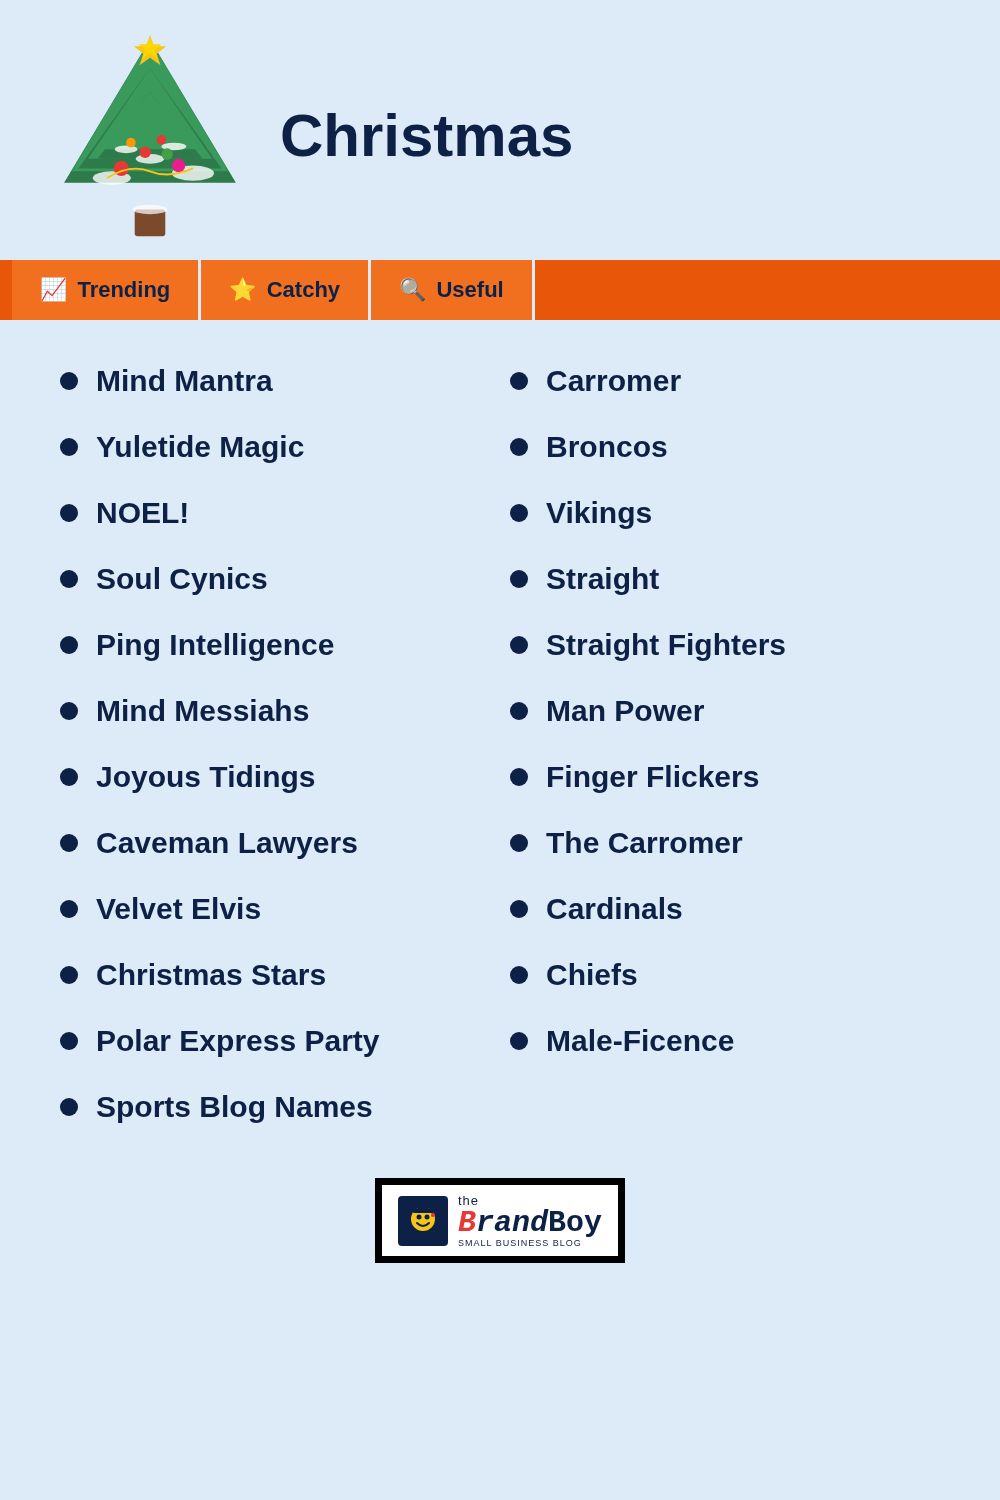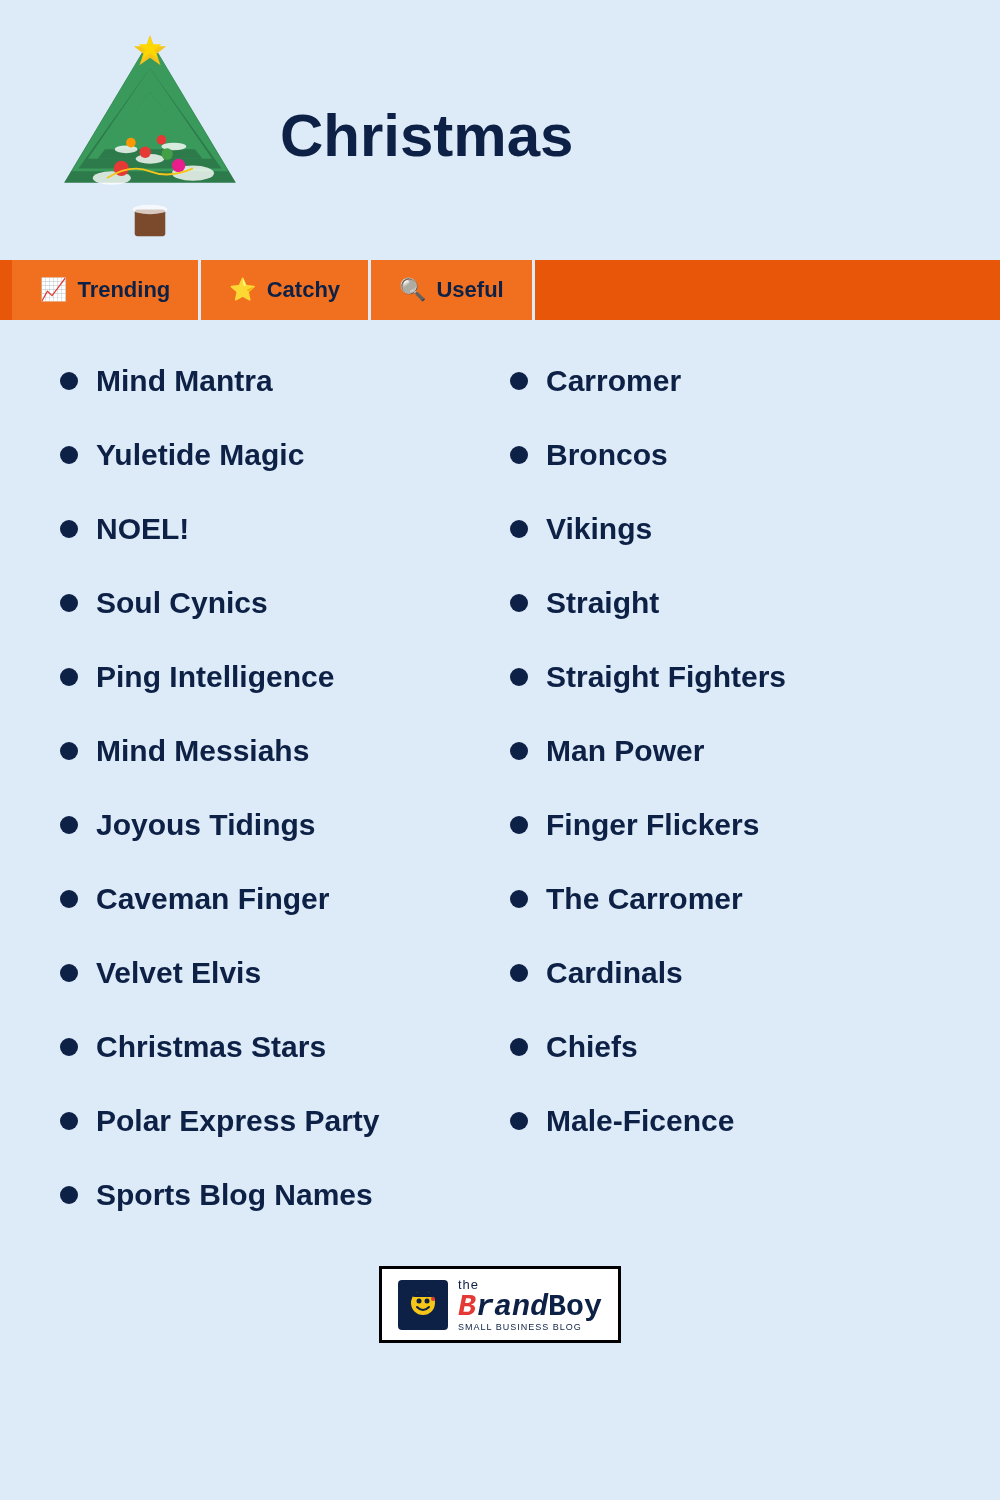--- a/index.html
+++ b/index.html
@@ -87,21 +87,21 @@
 
     .two-col {
       display: flex;
       gap: 0;
     }
 
     .col {
       flex: 1;
       display: flex;
       flex-direction: column;
-      gap: 12px;
+      gap: 4px;
     }
 
     .list-item {
       display: flex;
       align-items: center;
       gap: 18px;
       padding: 14px 10px;
     }
 
     .bullet {
@@ -121,21 +121,21 @@
 
     
     .footer {
       display: flex;
       justify-content: center;
       align-items: center;
       padding: 20px 0 30px 0;
     }
 
     .logo-box {
-      border: 3px solid #000000;
+      border: 7px solid #000000;
       padding: 8px 16px;
       display: flex;
       align-items: center;
       gap: 10px;
       background: white;
     }
 
     .logo-mascot {
       width: 50px;
       height: 50px;
@@ -281,21 +281,21 @@
       <div class="list-item">
         <div class="bullet"></div>
         <span class="item-text">Mind Messiahs</span>
       </div>
       <div class="list-item">
         <div class="bullet"></div>
         <span class="item-text">Joyous Tidings</span>
       </div>
       <div class="list-item">
         <div class="bullet"></div>
-        <span class="item-text">Caveman Finger</span>
+        <span class="item-text">Caveman Lawyers</span>
       </div>
       <div class="list-item">
         <div class="bullet"></div>
         <span class="item-text">Velvet Elvis</span>
       </div>
       <div class="list-item">
         <div class="bullet"></div>
         <span class="item-text">Christmas Stars</span>
       </div>
       <div class="list-item">

